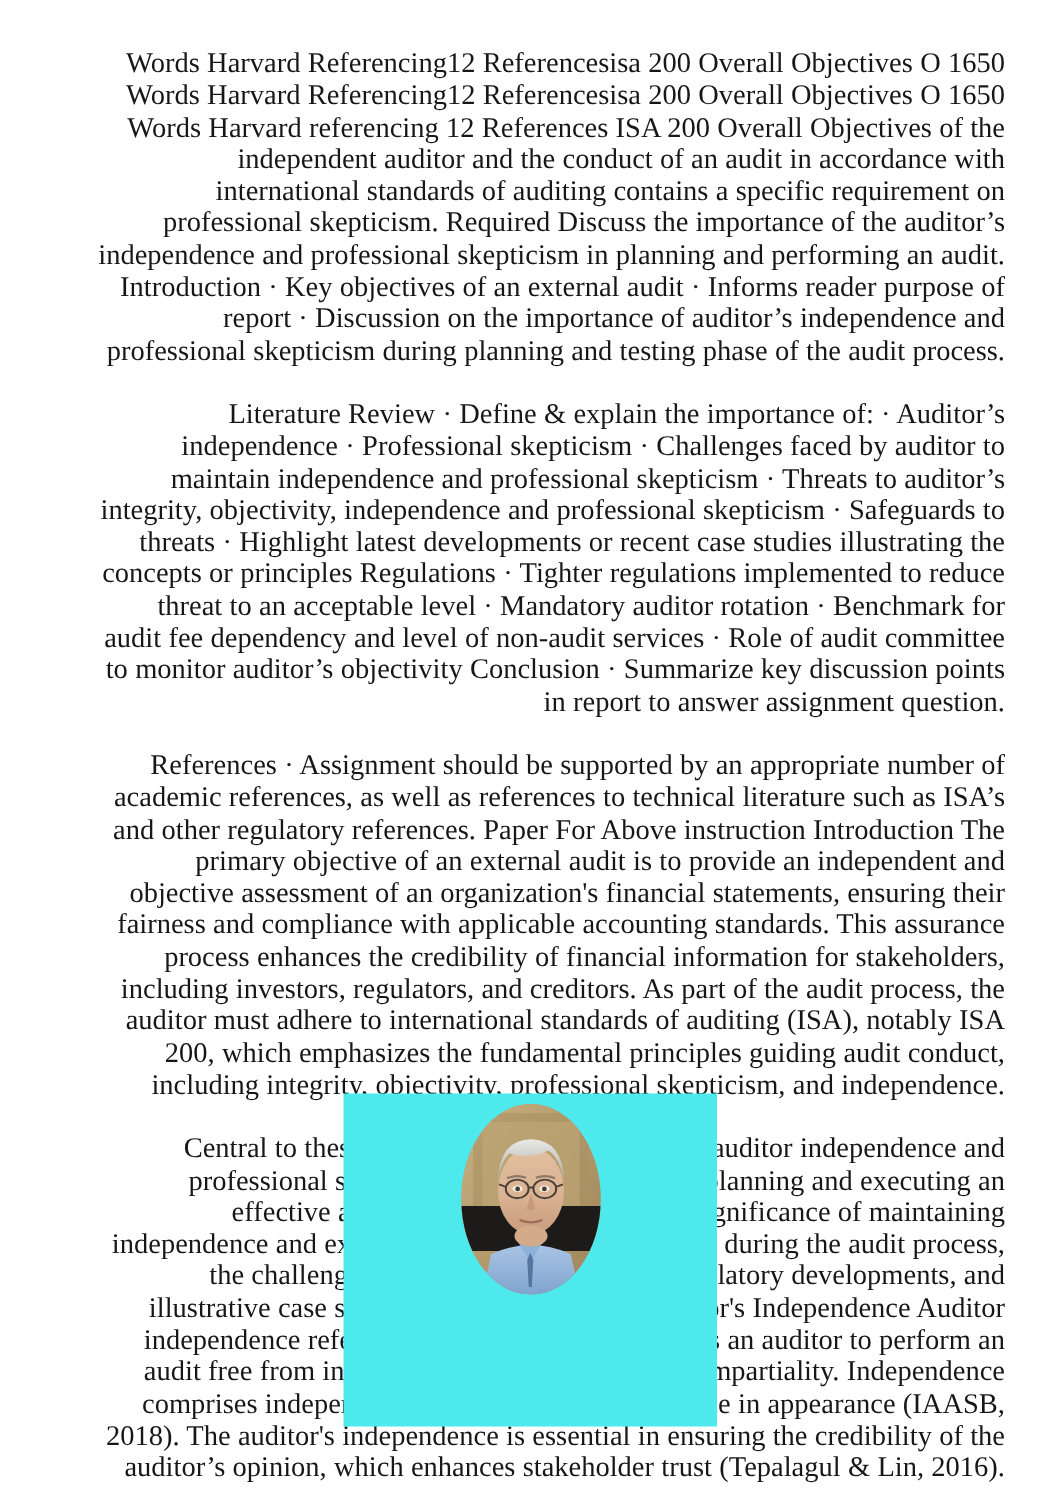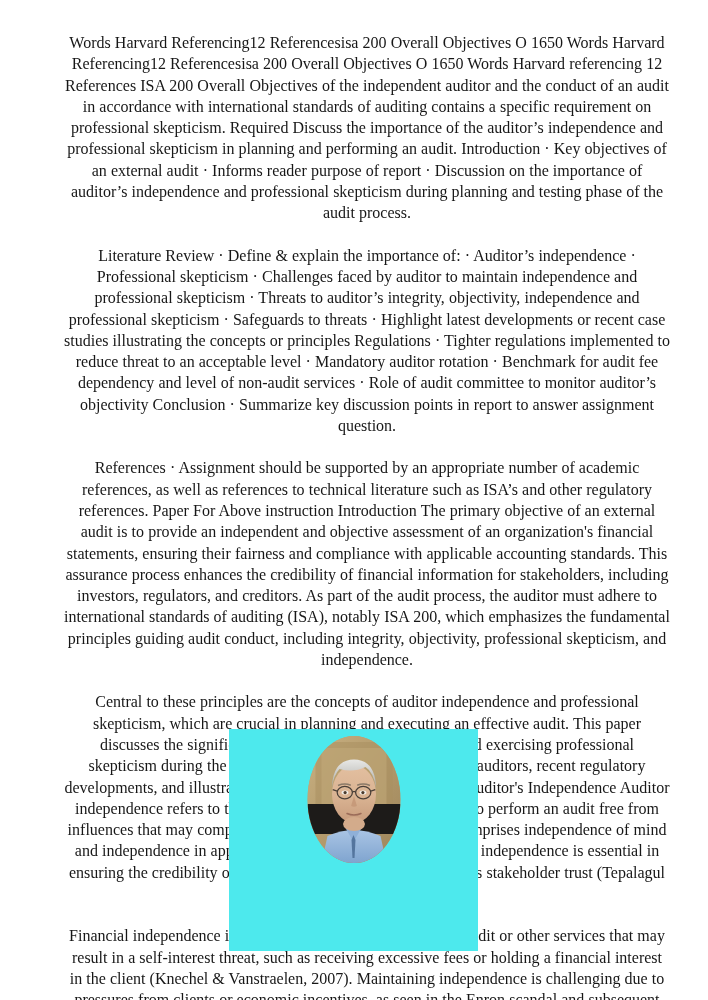--- a/index.html
+++ b/index.html
@@ -27,23 +27,23 @@
 
   #doc-body {
     position: absolute;
     left: 48px;
     top: 32px;
     width: 622px;
   }
 
   .para {
     margin: 0 0 21px 16px;
-    font-size: 16px;
+    font-size: 19px;
     line-height: 21.3px;
-    text-align: center;
+    text-align: right;
     white-space: normal;
     word-spacing: 0.1px;
     color: #171717;
   }
   .para:last-child { margin-bottom: 0; }
 
   
   #promo-overlay {
     position: absolute;
     left: 229px;

